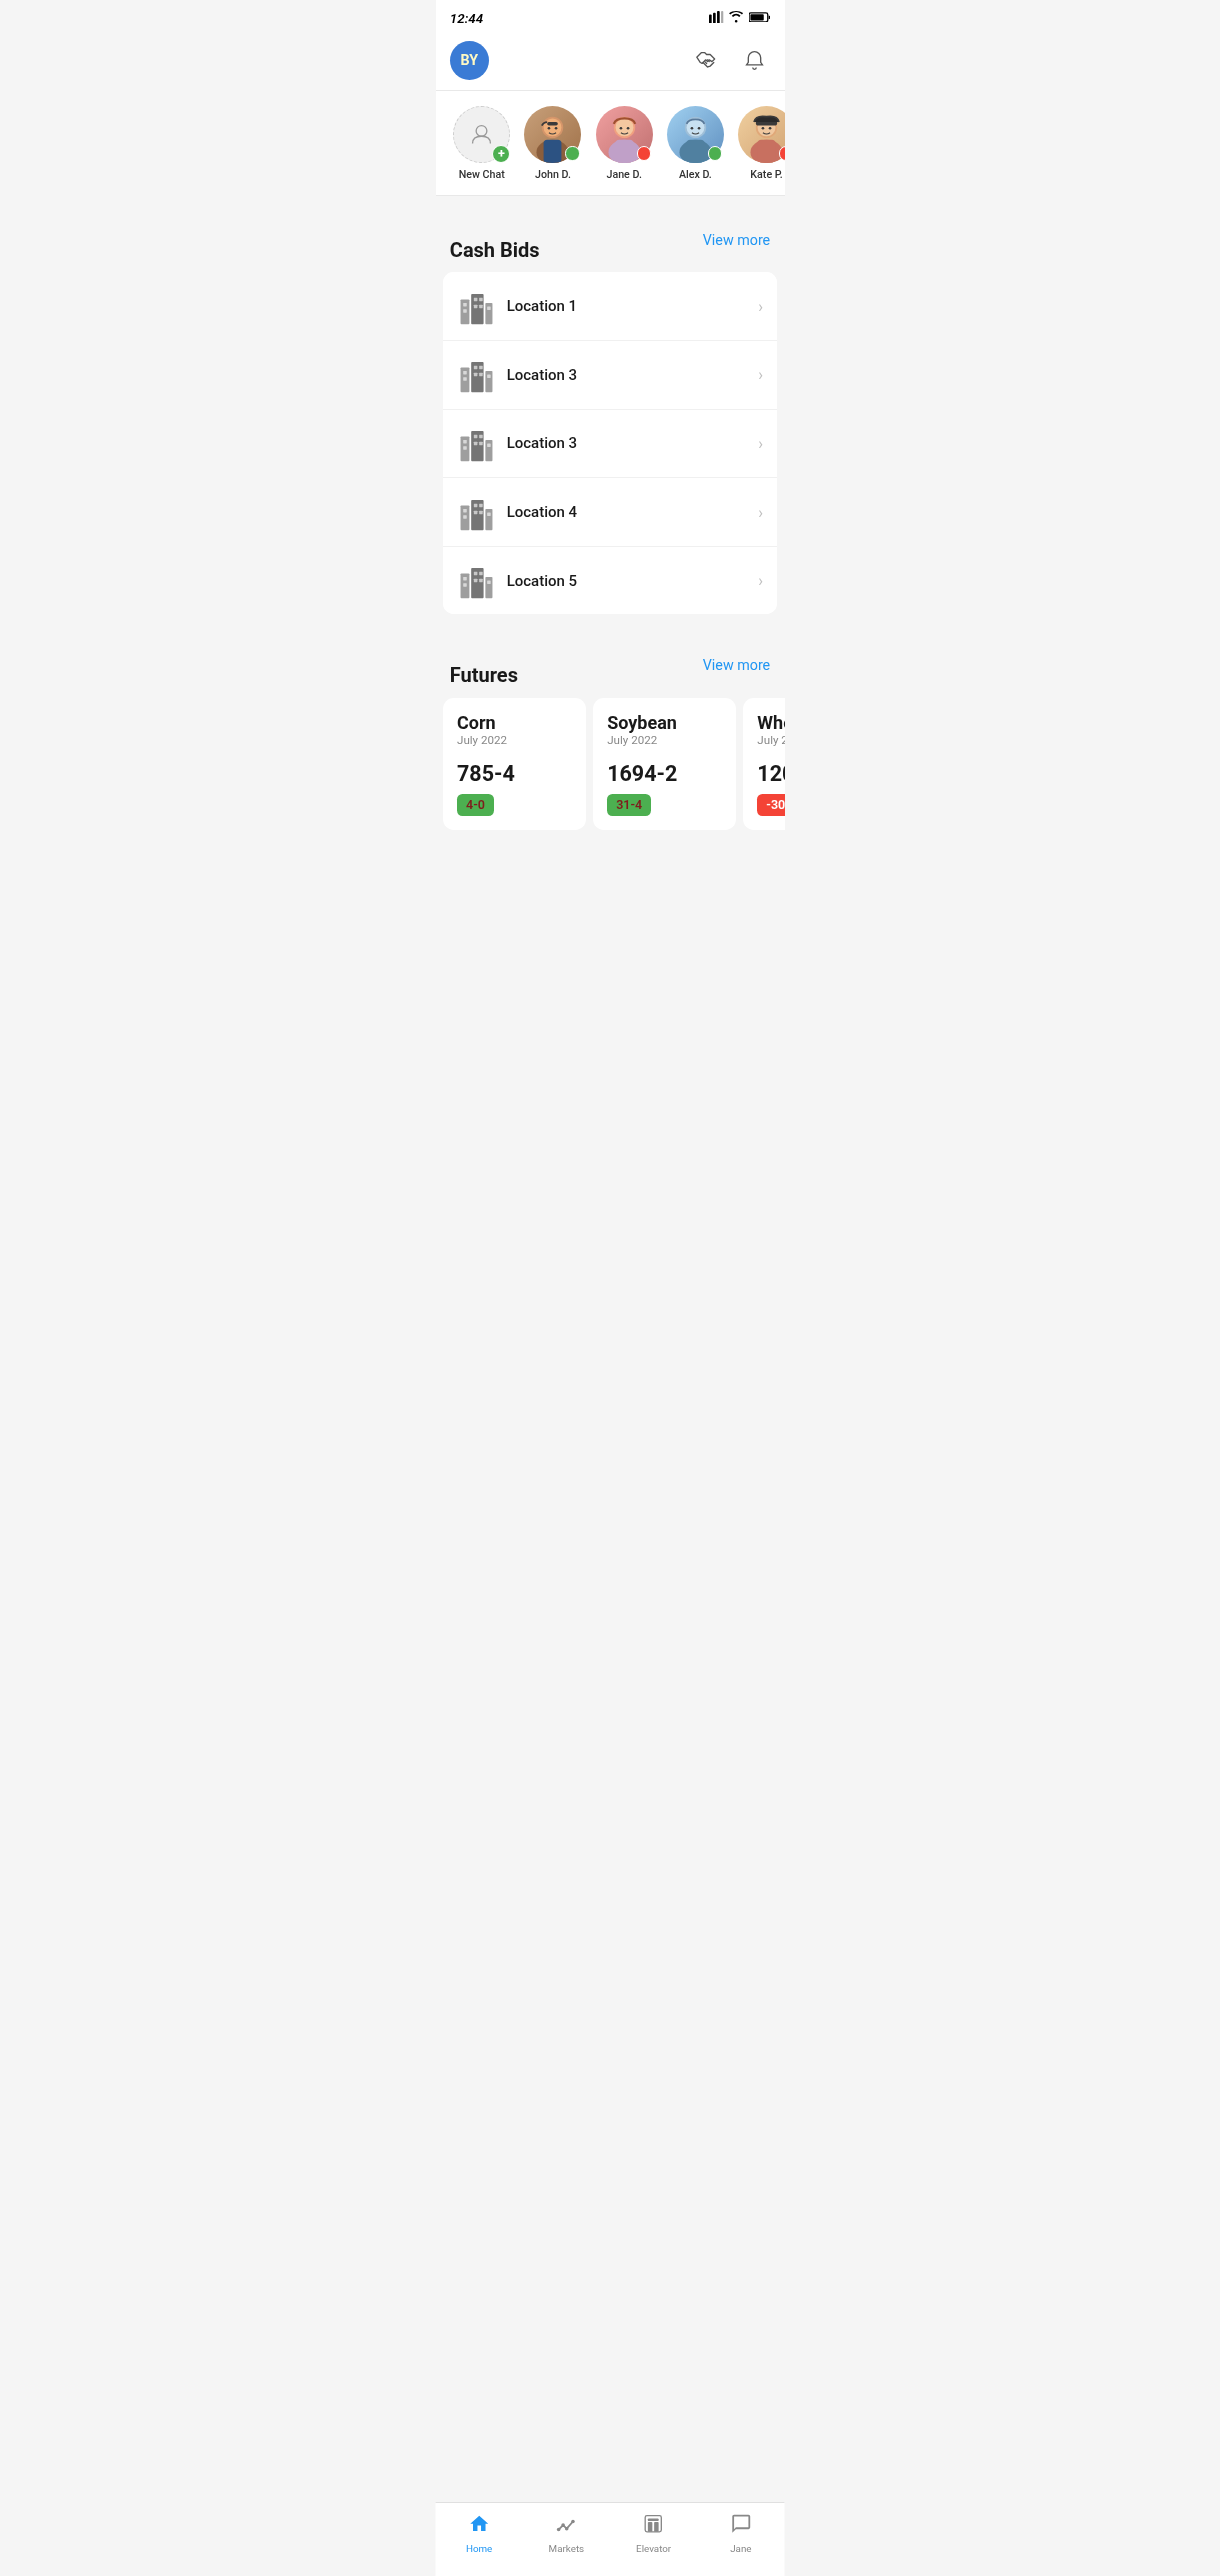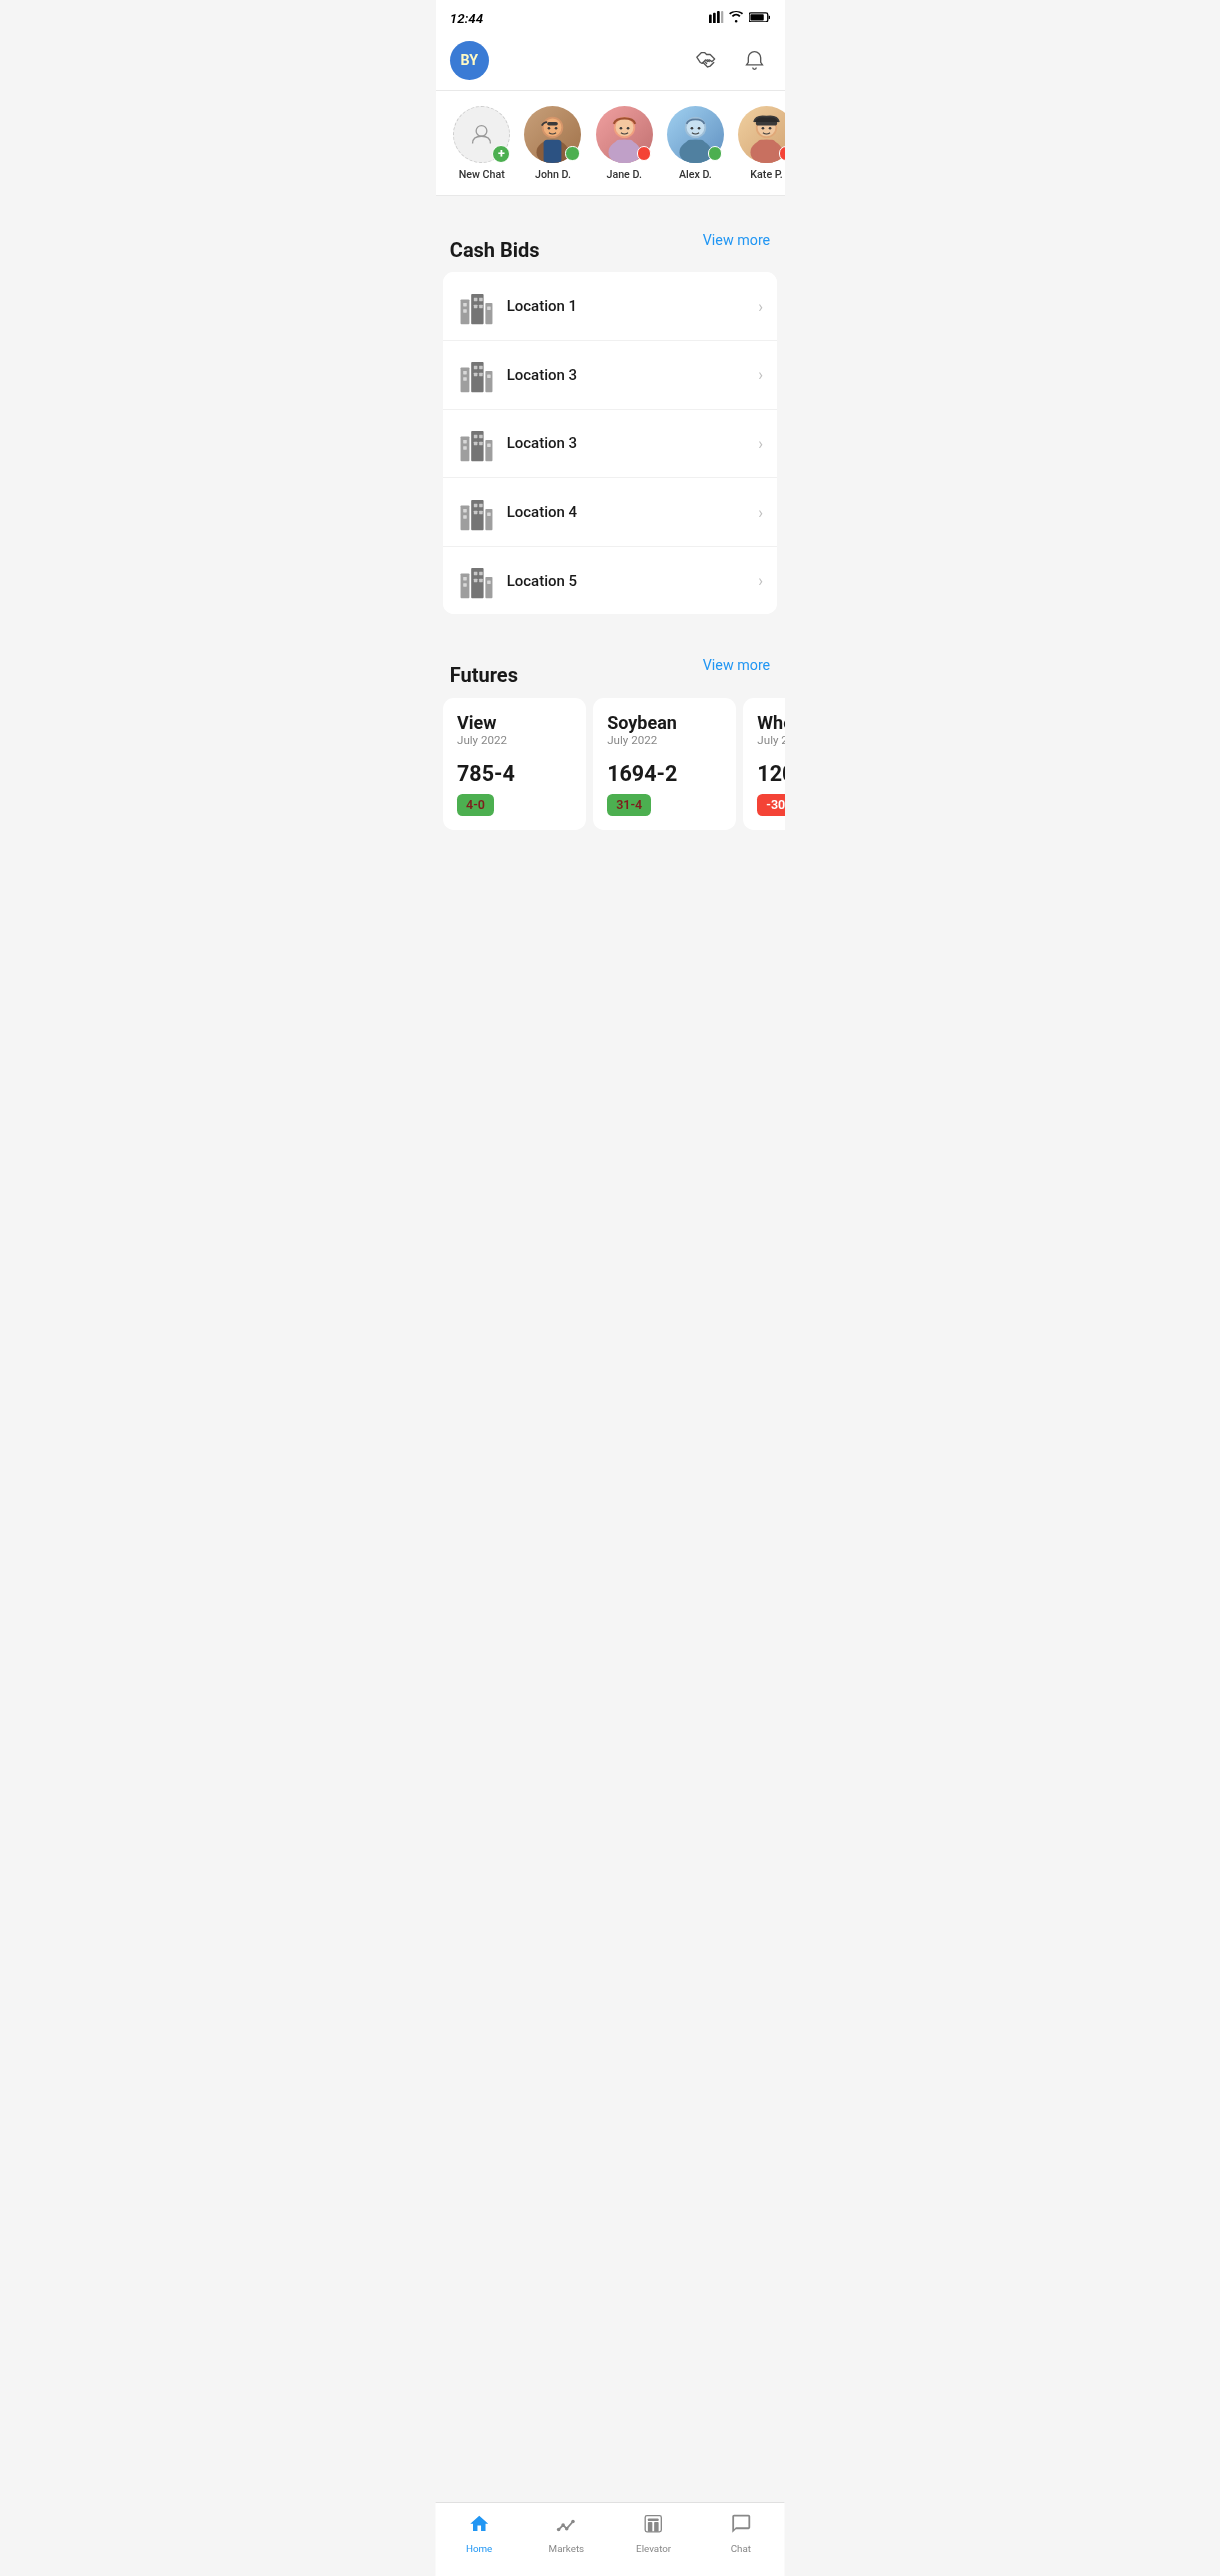--- a/index.html
+++ b/index.html
@@ -541,21 +541,21 @@
 
   <div class="futures-section">
     <div class="section-header">
       <span class="section-title">Futures</span>
       <a class="view-more-link">View more</a>
     </div>
 
     <div class="futures-cards">
 
       <div class="futures-card">
-        <div class="futures-card-crop">View</div>
+        <div class="futures-card-crop">Corn</div>
         <div class="futures-card-month">July 2022</div>
         <div class="futures-card-price">785-4</div>
         <span class="futures-badge badge-green">4-0</span>
       </div>
 
       <div class="futures-card">
         <div class="futures-card-crop">Soybean</div>
         <div class="futures-card-month">July 2022</div>
         <div class="futures-card-price">1694-2</div>
         <span class="futures-badge badge-green">31-4</span>
@@ -608,16 +608,16 @@
     </div>
     <span class="nav-label">Elevator</span>
   </div>
 
   <div class="nav-item">
     <div class="nav-icon">
       <svg width="21.5" height="21.5" viewBox="0 0 24 24" fill="#888">
         <path d="M20 2H4c-1.1 0-2 .9-2 2v18l4-4h14c1.1 0 2-.9 2-2V4c0-1.1-.9-2-2-2zm0 14H6l-2 2V4h16v12z"></path>
       </svg>
     </div>
-    <span class="nav-label">Chat</span>
+    <span class="nav-label">Jane</span>
   </div>
 </div>
 
 
 </body></html>

